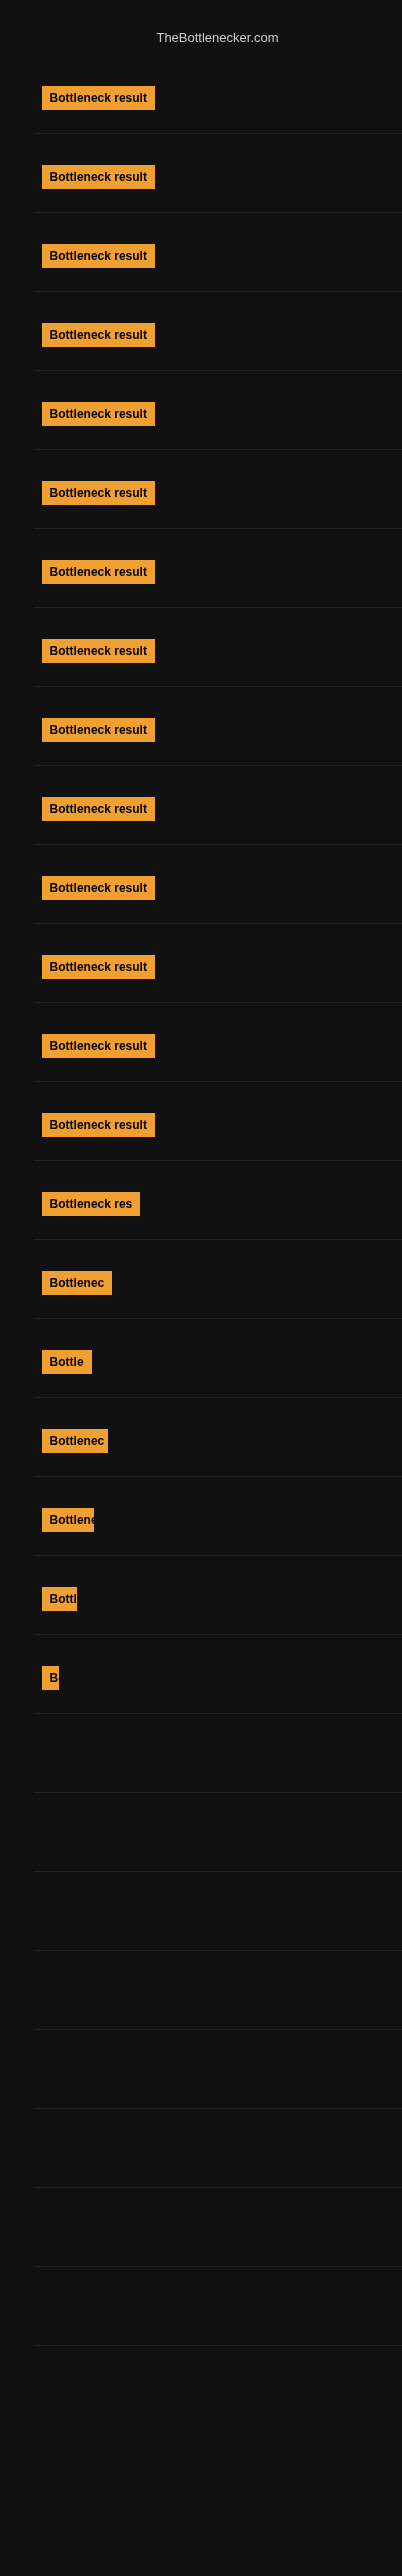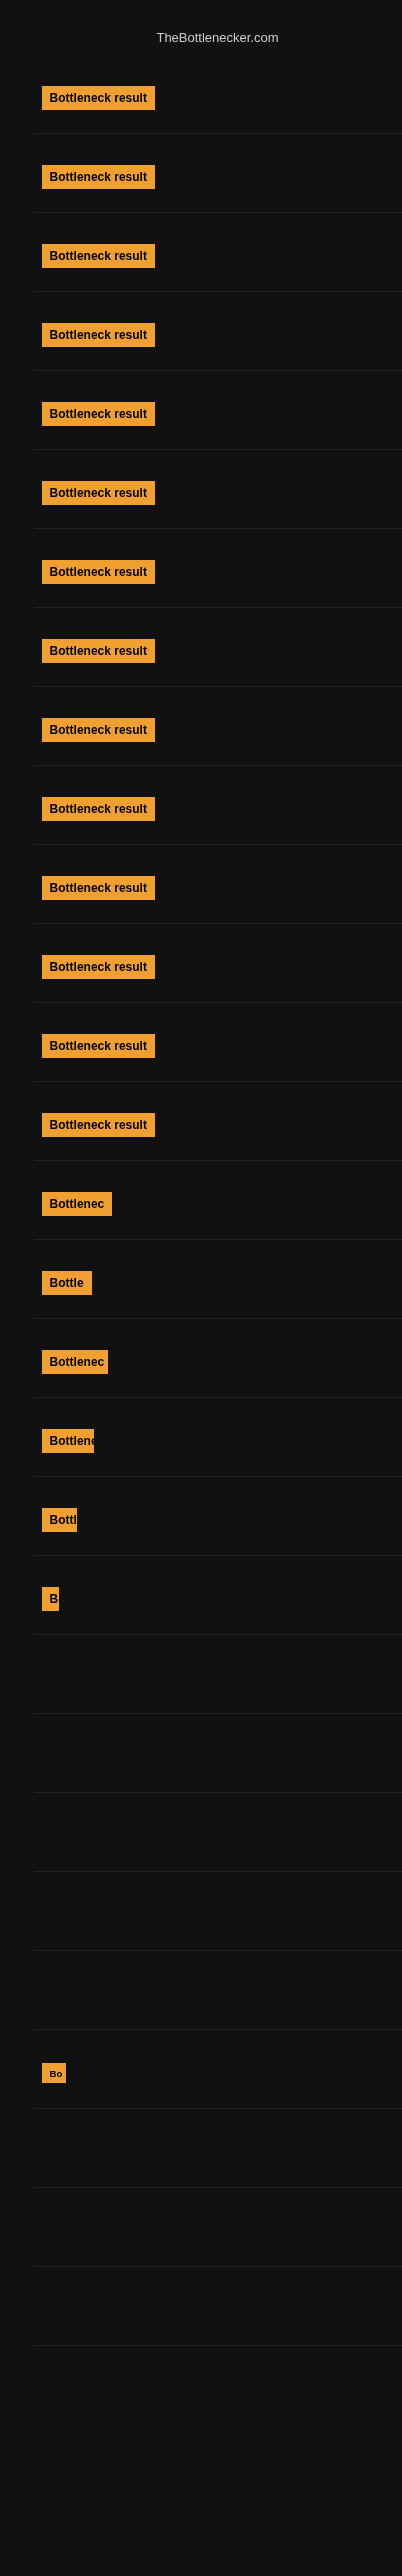--- a/index.html
+++ b/index.html
@@ -114,20 +114,23 @@
     </div>
     <div class="bottleneck-item item-12">
       <span class="bottleneck-label">Bottleneck result</span>
     </div>
     <div class="bottleneck-item item-13">
       <span class="bottleneck-label">Bottleneck result</span>
     </div>
     <div class="bottleneck-item item-14">
       <span class="bottleneck-label">Bottleneck result</span>
     </div>
+    <div class="bottleneck-item item-17">
+      <span class="bottleneck-label">Bottleneck res</span>
+    </div>
     <div class="bottleneck-item item-18">
       <span class="bottleneck-label">Bottlenec</span>
     </div>
     <div class="bottleneck-item item-19">
       <span class="bottleneck-label">Bottle</span>
     </div>
     <div class="bottleneck-item item-20">
       <span class="bottleneck-label">Bottlenec</span>
     </div>
     <div class="bottleneck-item item-21">
@@ -137,20 +140,17 @@
       <span class="bottleneck-label">Bottleneck r</span>
     </div>
     <div class="bottleneck-item item-23">
       <span class="bottleneck-label">Bottle</span>
     </div>
     <div class="bottleneck-item item-24"></div>
     <div class="bottleneck-item item-25"></div>
     <div class="bottleneck-item item-26"></div>
     <div class="bottleneck-item item-27"></div>
     <div class="bottleneck-item item-28"></div>
-    <div class="bottleneck-item item-29">
-      <span class="bottleneck-label">Bo</span>
-    </div>
     <div class="bottleneck-item item-30"></div>
     <div class="bottleneck-item item-31"></div>
     <div class="bottleneck-item item-32"></div>
   </div>
 
 
 </body></html>

